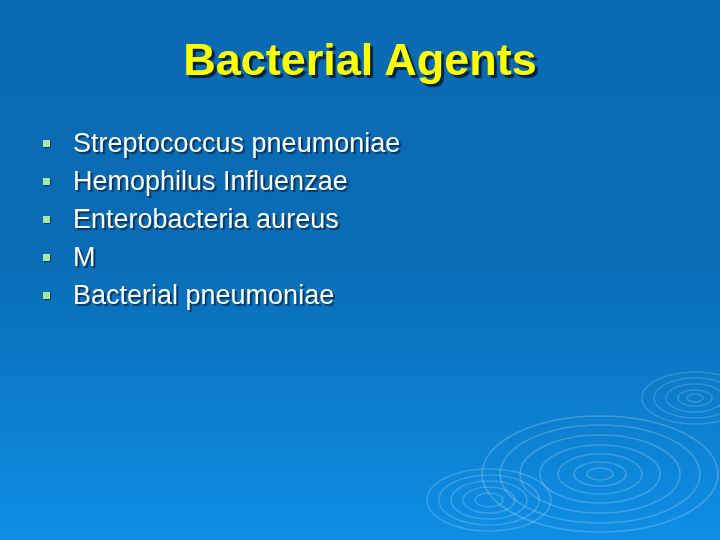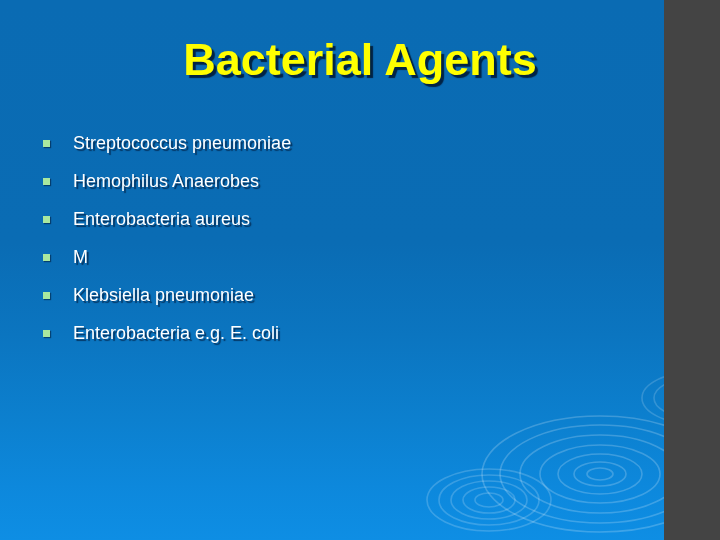--- a/index.html
+++ b/index.html
@@ -3,21 +3,21 @@
 <meta charset="utf-8">
 <title>Bacterial Agents</title>
 <style>
   html, body {
     margin: 0;
     padding: 0;
     background: #444;
   }
   .slide {
     position: relative;
-    width: 664px;
+    width: 720px;
     height: 540px;
     overflow: hidden;
     font-family: "Liberation Sans", sans-serif;
     background: linear-gradient(to bottom,
         #0a6bb3 0%,
         #0a6cb4 45%,
         #0b75c0 62%,
         #0c80cf 78%,
         #0d88dc 90%,
         #0e8ee4 100%);
@@ -72,21 +72,21 @@
   .bullet-marker {
     position: absolute;
     left: 3px;
     top: 16px;
     width: 7px;
     height: 7px;
     background: #a9e89f;
     box-shadow: 1px 1px 1px rgba(0, 25, 55, 0.55);
   }
   .bullet-text {
-    font-size: 18px;
+    font-size: 27px;
     color: #ffffff;
     text-shadow: 2px 2px 1px rgba(0, 28, 62, 0.7);
   }
 </style>
 </head>
 <body>
 
 <div class="slide">
 
   <svg class="ripples" viewBox="0 0 720 540" xmlns="http://www.w3.org/2000/svg" aria-hidden="true">
@@ -129,33 +129,29 @@
     <span class="title">Bacterial Agents</span>
   </div>
 
   <ul class="bullet-list">
     <li class="bullet-item">
       <span class="bullet-marker"></span>
       <span class="bullet-text">Streptococcus pneumoniae</span>
     </li>
     <li class="bullet-item">
       <span class="bullet-marker"></span>
-      <span class="bullet-text">Hemophilus Anaerobes</span>
+      <span class="bullet-text">Hemophilus Influenzae</span>
     </li>
     <li class="bullet-item">
       <span class="bullet-marker"></span>
       <span class="bullet-text">Enterobacteria aureus</span>
     </li>
     <li class="bullet-item">
       <span class="bullet-marker"></span>
       <span class="bullet-text">M</span>
     </li>
     <li class="bullet-item">
       <span class="bullet-marker"></span>
-      <span class="bullet-text">Klebsiella pneumoniae</span>
-    </li>
-    <li class="bullet-item">
-      <span class="bullet-marker"></span>
-      <span class="bullet-text">Enterobacteria e.g. E. coli</span>
+      <span class="bullet-text">Bacterial pneumoniae</span>
     </li>
   </ul>
 
 </div>
 
 </body></html>

